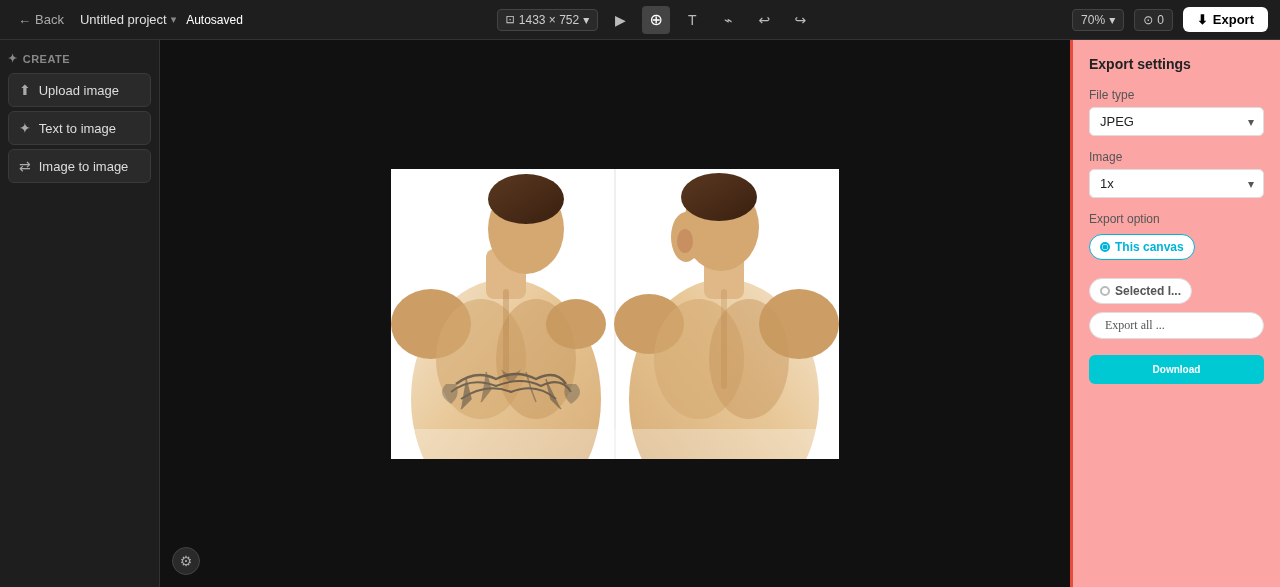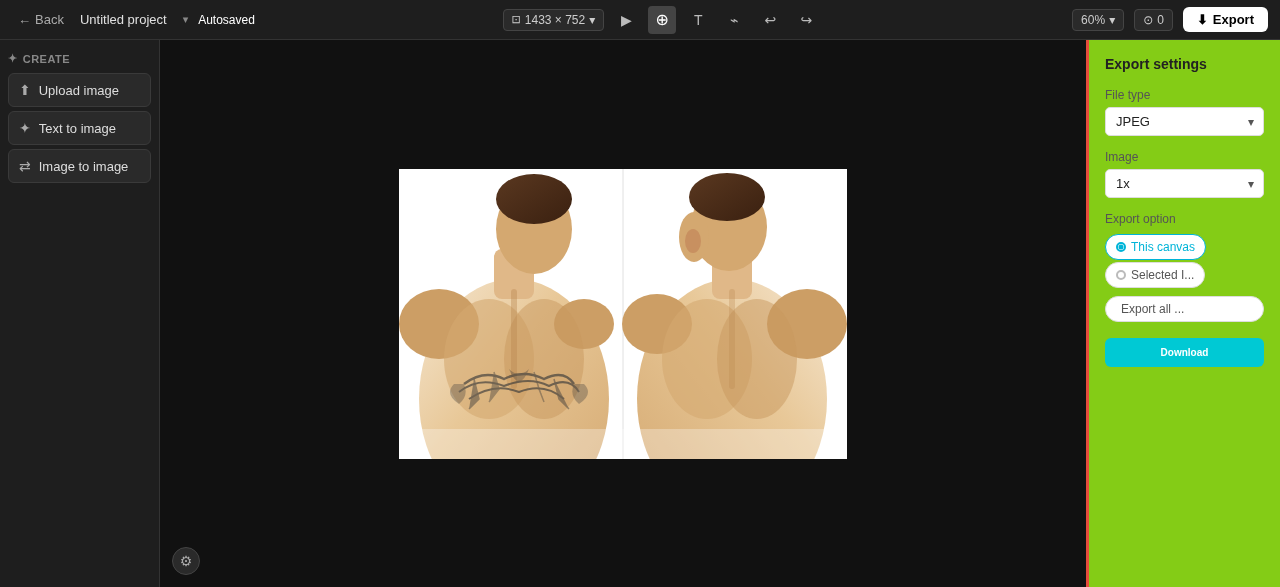--- a/index.html
+++ b/index.html
@@ -39,21 +39,21 @@
       font-size: 13px;
       cursor: pointer;
       padding: 4px 6px;
       border-radius: 4px;
     }
     .project-name {
       font-size: 13px;
       color: #e0e0e0;
       display: flex;
       align-items: center;
-      gap: 16px;
+      gap: 4px;
     }
     .autosaved {
       font-size: 12px;
       color: #ffffff;
     }
     .topbar-center {
       flex: 1;
       display: flex;
       align-items: center;
       justify-content: center;
@@ -190,22 +190,22 @@
       border: none;
       display: flex;
       align-items: center;
       justify-content: center;
       overflow: hidden;
       position: relative;
     }
 
     
     .settings-panel {
-      width: 194px;
-      background: #84cc16;
+      width: 210px;
+      background: #fca5a5;
       color: #222;
       padding: 16px;
       flex-shrink: 0;
       border-left: 3px solid #e74c3c;
       overflow-y: auto;
     }
     .settings-title {
       font-size: 14px;
       font-weight: 600;
       color: #222;
@@ -244,23 +244,24 @@
       color: #555;
       pointer-events: none;
     }
     .export-option-label {
       font-size: 12px;
       color: #555;
       margin-bottom: 8px;
     }
     .export-options {
       display: flex;
-      gap: 2px;
+      gap: 18px;
       flex-wrap: wrap;
       margin-bottom: 8px;
+      font-weight: bold;
     }
     .option-pill {
       display: flex;
       align-items: center;
       gap: 5px;
       padding: 5px 10px;
       border-radius: 20px;
       border: 1px solid #ddd;
       font-size: 12px;
       cursor: pointer;
@@ -300,20 +301,21 @@
       align-items: center;
       gap: 5px;
       padding: 5px 10px;
       border-radius: 20px;
       border: 1px solid #ddd;
       font-size: 12px;
       cursor: pointer;
       background: #fff;
       color: #555;
       margin-bottom: 16px;
+      font-family: Liberation Serif, serif;
     }
     .download-btn {
       width: 100%;
       padding: 9px;
       background: #00c9d4;
       color: #fff;
       border: none;
       border-radius: 6px;
       font-size: 10px;
       font-weight: 600;
@@ -364,21 +366,21 @@
     <button class="tool-btn">▶</button>
     <button class="tool-btn active" style="font-size:16px;">⊕</button>
     <button class="tool-btn">T</button>
     <button class="tool-btn">⌁</button>
     <button class="tool-btn">↩</button>
     <button class="tool-btn">↪</button>
   </div>
 
   <div class="topbar-right">
     <div class="zoom-selector">
-      <span>60%</span>
+      <span>70%</span>
       <span>▾</span>
     </div>
     <div class="history-btn">
       <span>⊙</span>
       <span>0</span>
     </div>
     <button class="export-btn">
       <span style="font-size:13px;">⬇</span>
       <span>Export</span>
     </button>

